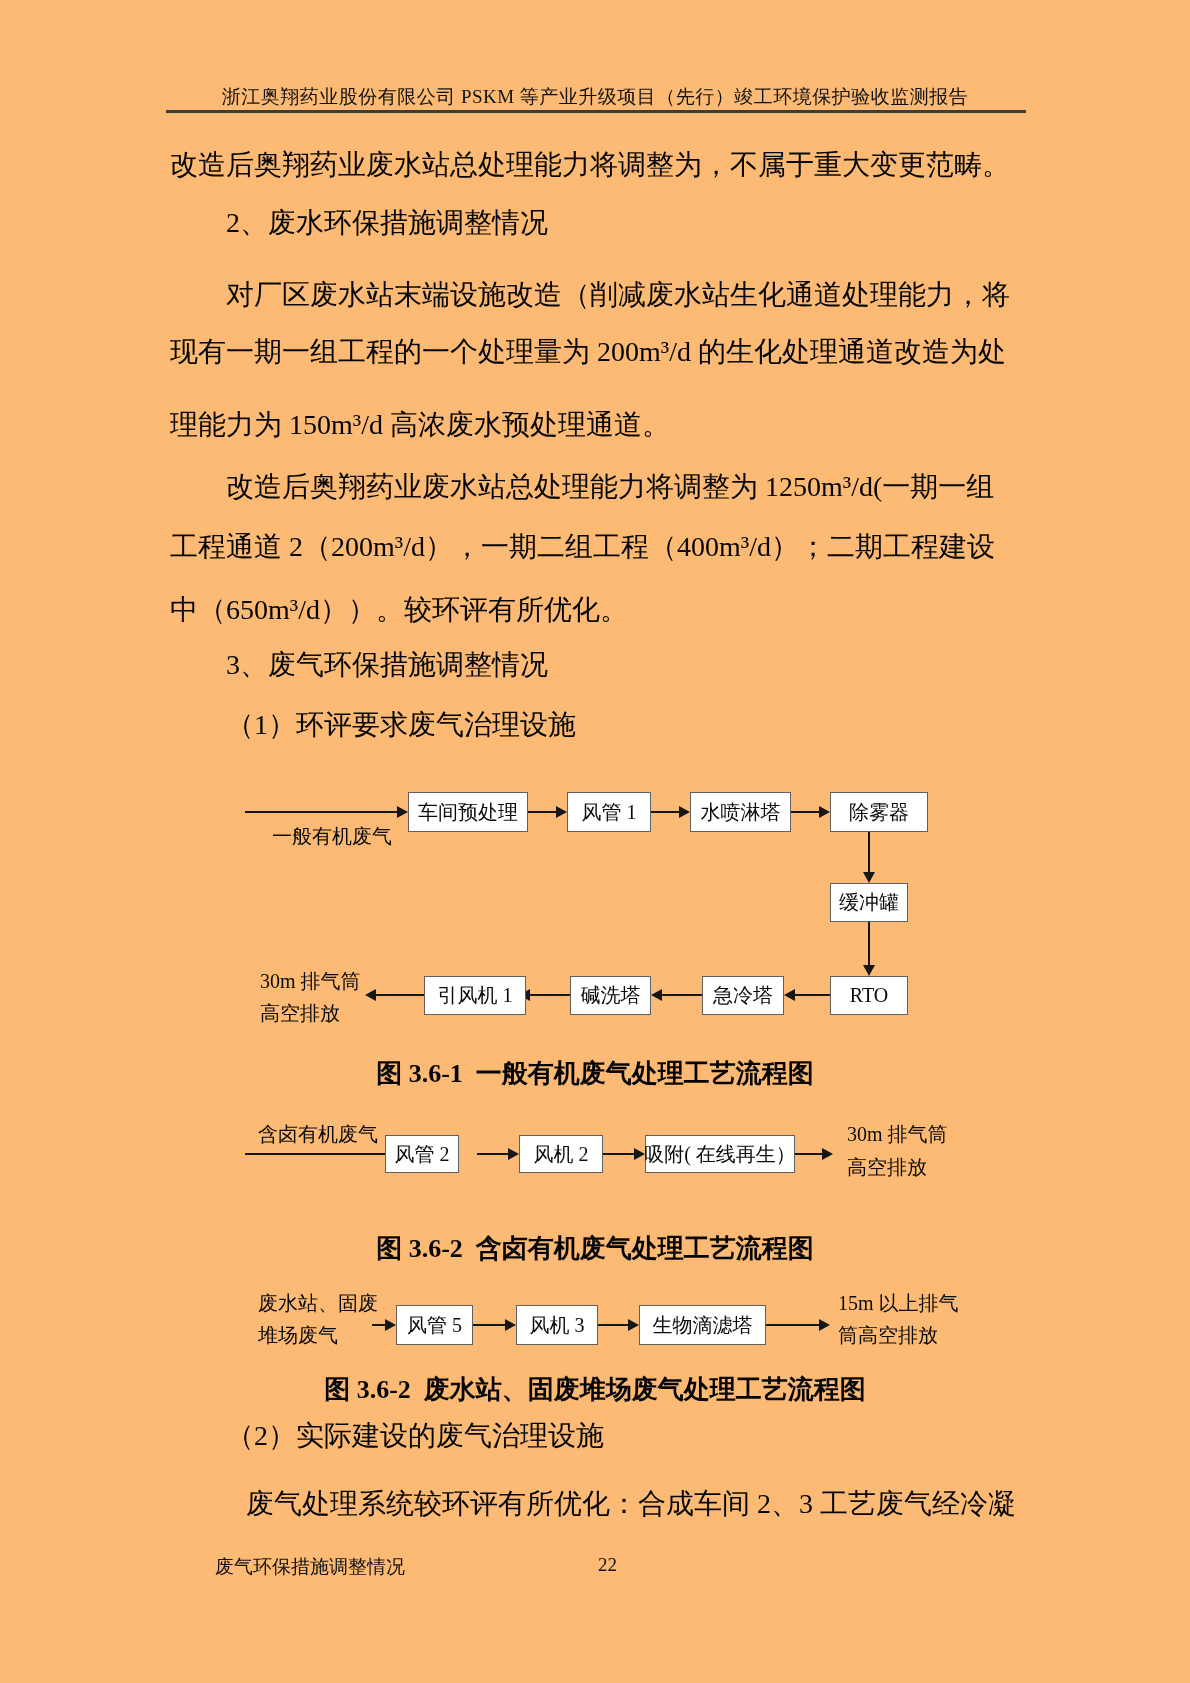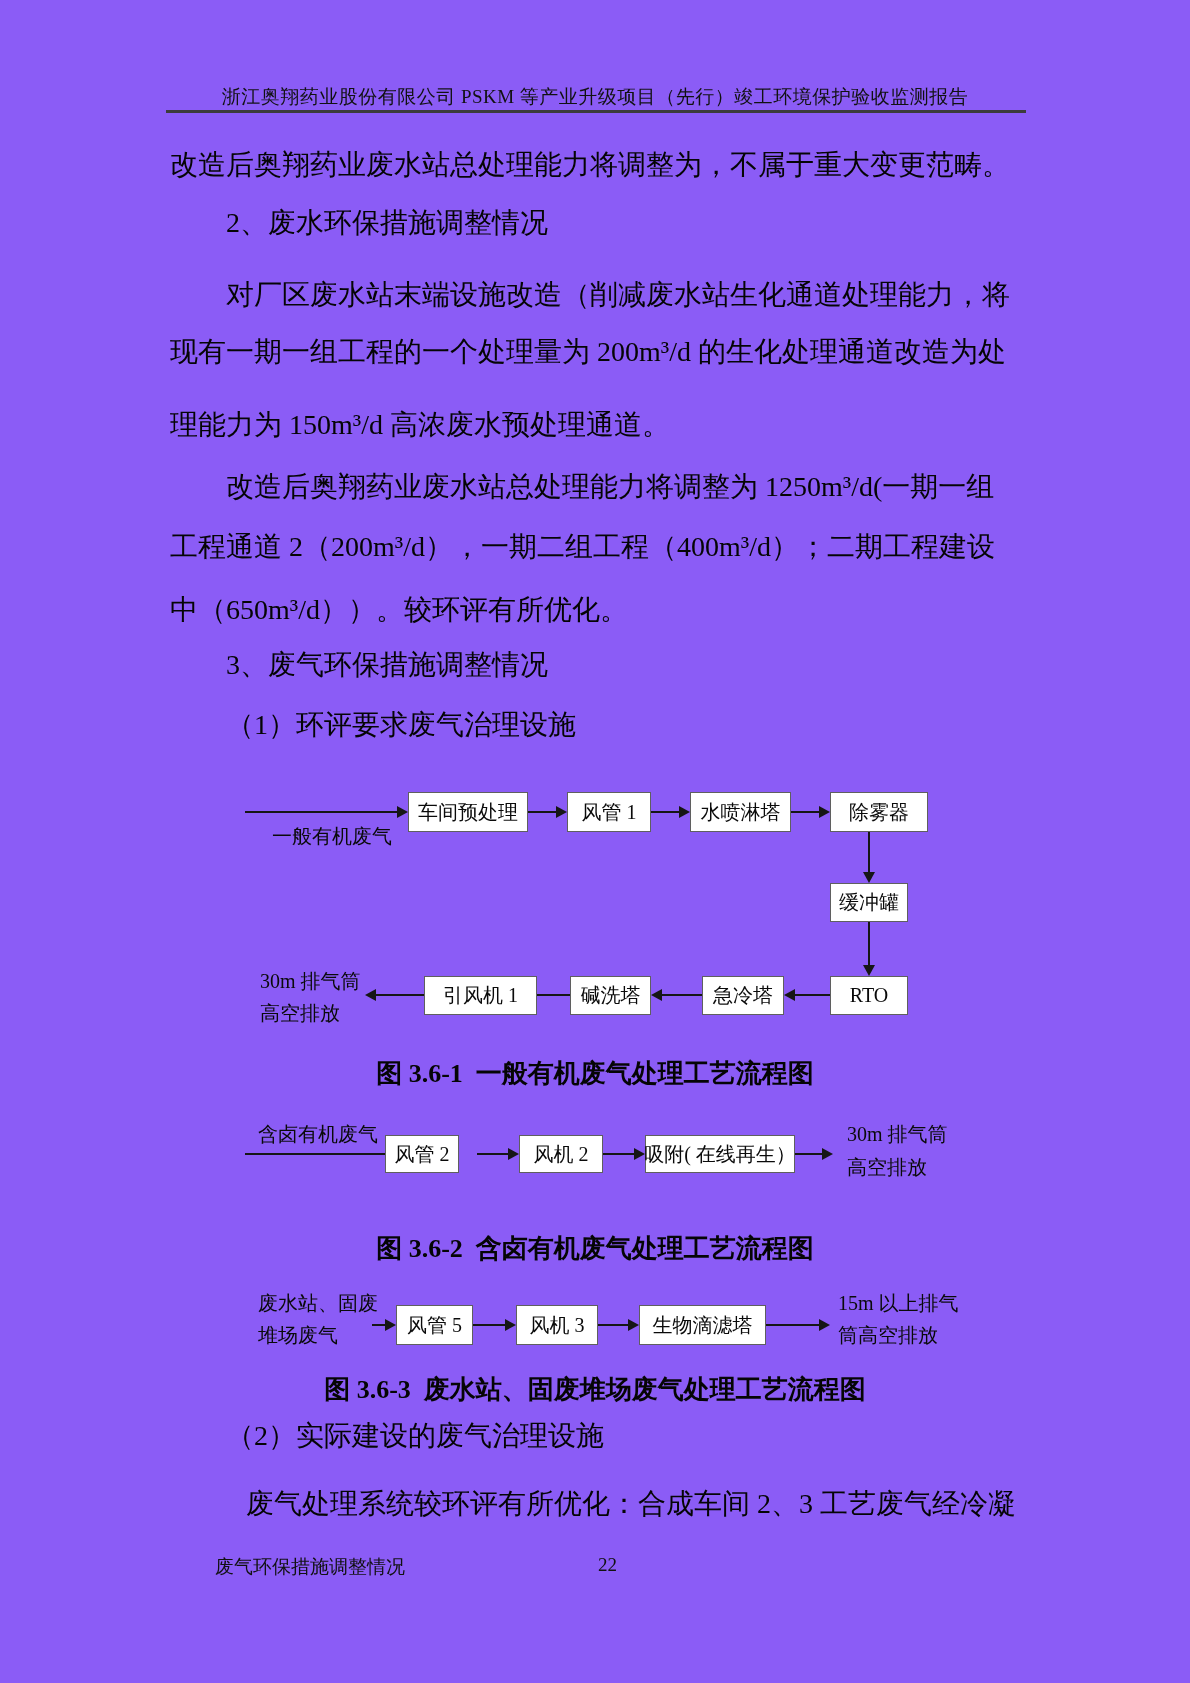--- a/index.html
+++ b/index.html
@@ -1,18 +1,18 @@
 <!DOCTYPE html>
 <html><head>
 <meta charset="utf-8">
 <style>
   html,body { margin:0; padding:0; background:#9a9a9a; }
   #page {
     position:relative; width:1190px; height:1683px; margin:0 auto;
-    background:#8b5cf6; overflow:hidden;
+    background:#fdba74; overflow:hidden;
     font-family:"Liberation Serif","DejaVu Serif",serif;
     color:#000;
   }
   
   .hdr-title {
     position:absolute; top:84px; left:0; width:100%;
     text-align:center; font-size:19px; letter-spacing:0.5px; color:#111;
   }
   .hdr-rule { position:absolute; top:110px; left:166px; width:860px; height:3px; background:#3c3c3c; }
   
@@ -79,21 +79,21 @@
     <div class="fbox" style="left:680px; top:17px; width:98px; height:40px;">除雾器</div>
     <div class="ar ar-v down" style="left:718px; top:57px; height:40px;"></div>
     <div class="fbox" style="left:680px; top:108px; width:78px; height:39px;">缓冲罐</div>
     <div class="ar ar-v down" style="left:718px; top:147px; height:43px;"></div>
     <div class="fbox" style="left:680px; top:201px; width:78px; height:39px;">RTO</div>
     <div class="ar ar-h left" style="left:645px; top:219px; width:35px;"></div>
     <div class="fbox" style="left:552px; top:201px; width:82px; height:39px;">急冷塔</div>
     <div class="ar ar-h left" style="left:512px; top:219px; width:40px;"></div>
     <div class="fbox" style="left:420px; top:201px; width:81px; height:39px;">碱洗塔</div>
     <div class="ar ar-h left" style="left:380px; top:219px; width:40px;"></div>
-    <div class="fbox" style="left:274px; top:201px; width:113px; height:39px;">引风机 1</div>
+    <div class="fbox" style="left:274px; top:201px; width:102px; height:39px;">引风机 1</div>
     <div class="ar ar-h left" style="left:226px; top:219px; width:48px;"></div>
     <div class="flab" style="left:110px; top:193px;">30m 排气筒</div>
     <div class="flab" style="left:110px; top:225px;">高空排放</div>
   </div>
   <div class="fig-caption" style="top:1056px;">图 3.6-1  一般有机废气处理工艺流程图</div>
 
   <div class="fig" style="top:1105px; height:100px;">
     <div class="flab" style="left:108px; top:16px;">含卤有机废气</div>
     <div class="ar ar-h right" style="left:95px; top:48px; width:147px;"></div>
     <div class="fbox" style="left:235px; top:30px; width:74px; height:38px;font-family:Liberation Serif, serif;">风管 2</div>
@@ -113,21 +113,21 @@
     <div class="ar ar-h right" style="left:222px; top:49px; width:13px;"></div>
     <div class="fbox" style="left:246px; top:30px; width:77px; height:40px;">风管 5</div>
     <div class="ar ar-h right" style="left:323px; top:49px; width:32px;"></div>
     <div class="fbox" style="left:366px; top:30px; width:82px; height:40px;">风机 3</div>
     <div class="ar ar-h right" style="left:448px; top:49px; width:30px;"></div>
     <div class="fbox" style="left:489px; top:30px; width:127px; height:40px;">生物滴滤塔</div>
     <div class="ar ar-h right" style="left:616px; top:49px; width:53px;"></div>
     <div class="flab" style="left:688px; top:15px;">15m 以上排气</div>
     <div class="flab" style="left:688px; top:47px;">筒高空排放</div>
   </div>
-  <div class="fig-caption" style="top:1372px;">图 3.6-3  废水站、固废堆场废气处理工艺流程图</div>
+  <div class="fig-caption" style="top:1372px;">图 3.6-2  废水站、固废堆场废气处理工艺流程图</div>
 
   <div class="bline" style="left:226px; top:1419px;">（2）实际建设的废气治理设施</div>
   <div class="bline" style="left:226px; top:1487px;margin-left:20px;">废气处理系统较环评有所优化：合成车间 2、3 工艺废气经冷凝</div>
 
   <div class="ftr-org">废气环保措施调整情况</div>
   <div class="ftr-page">22</div>
 
 </div>
 
 </body></html>

